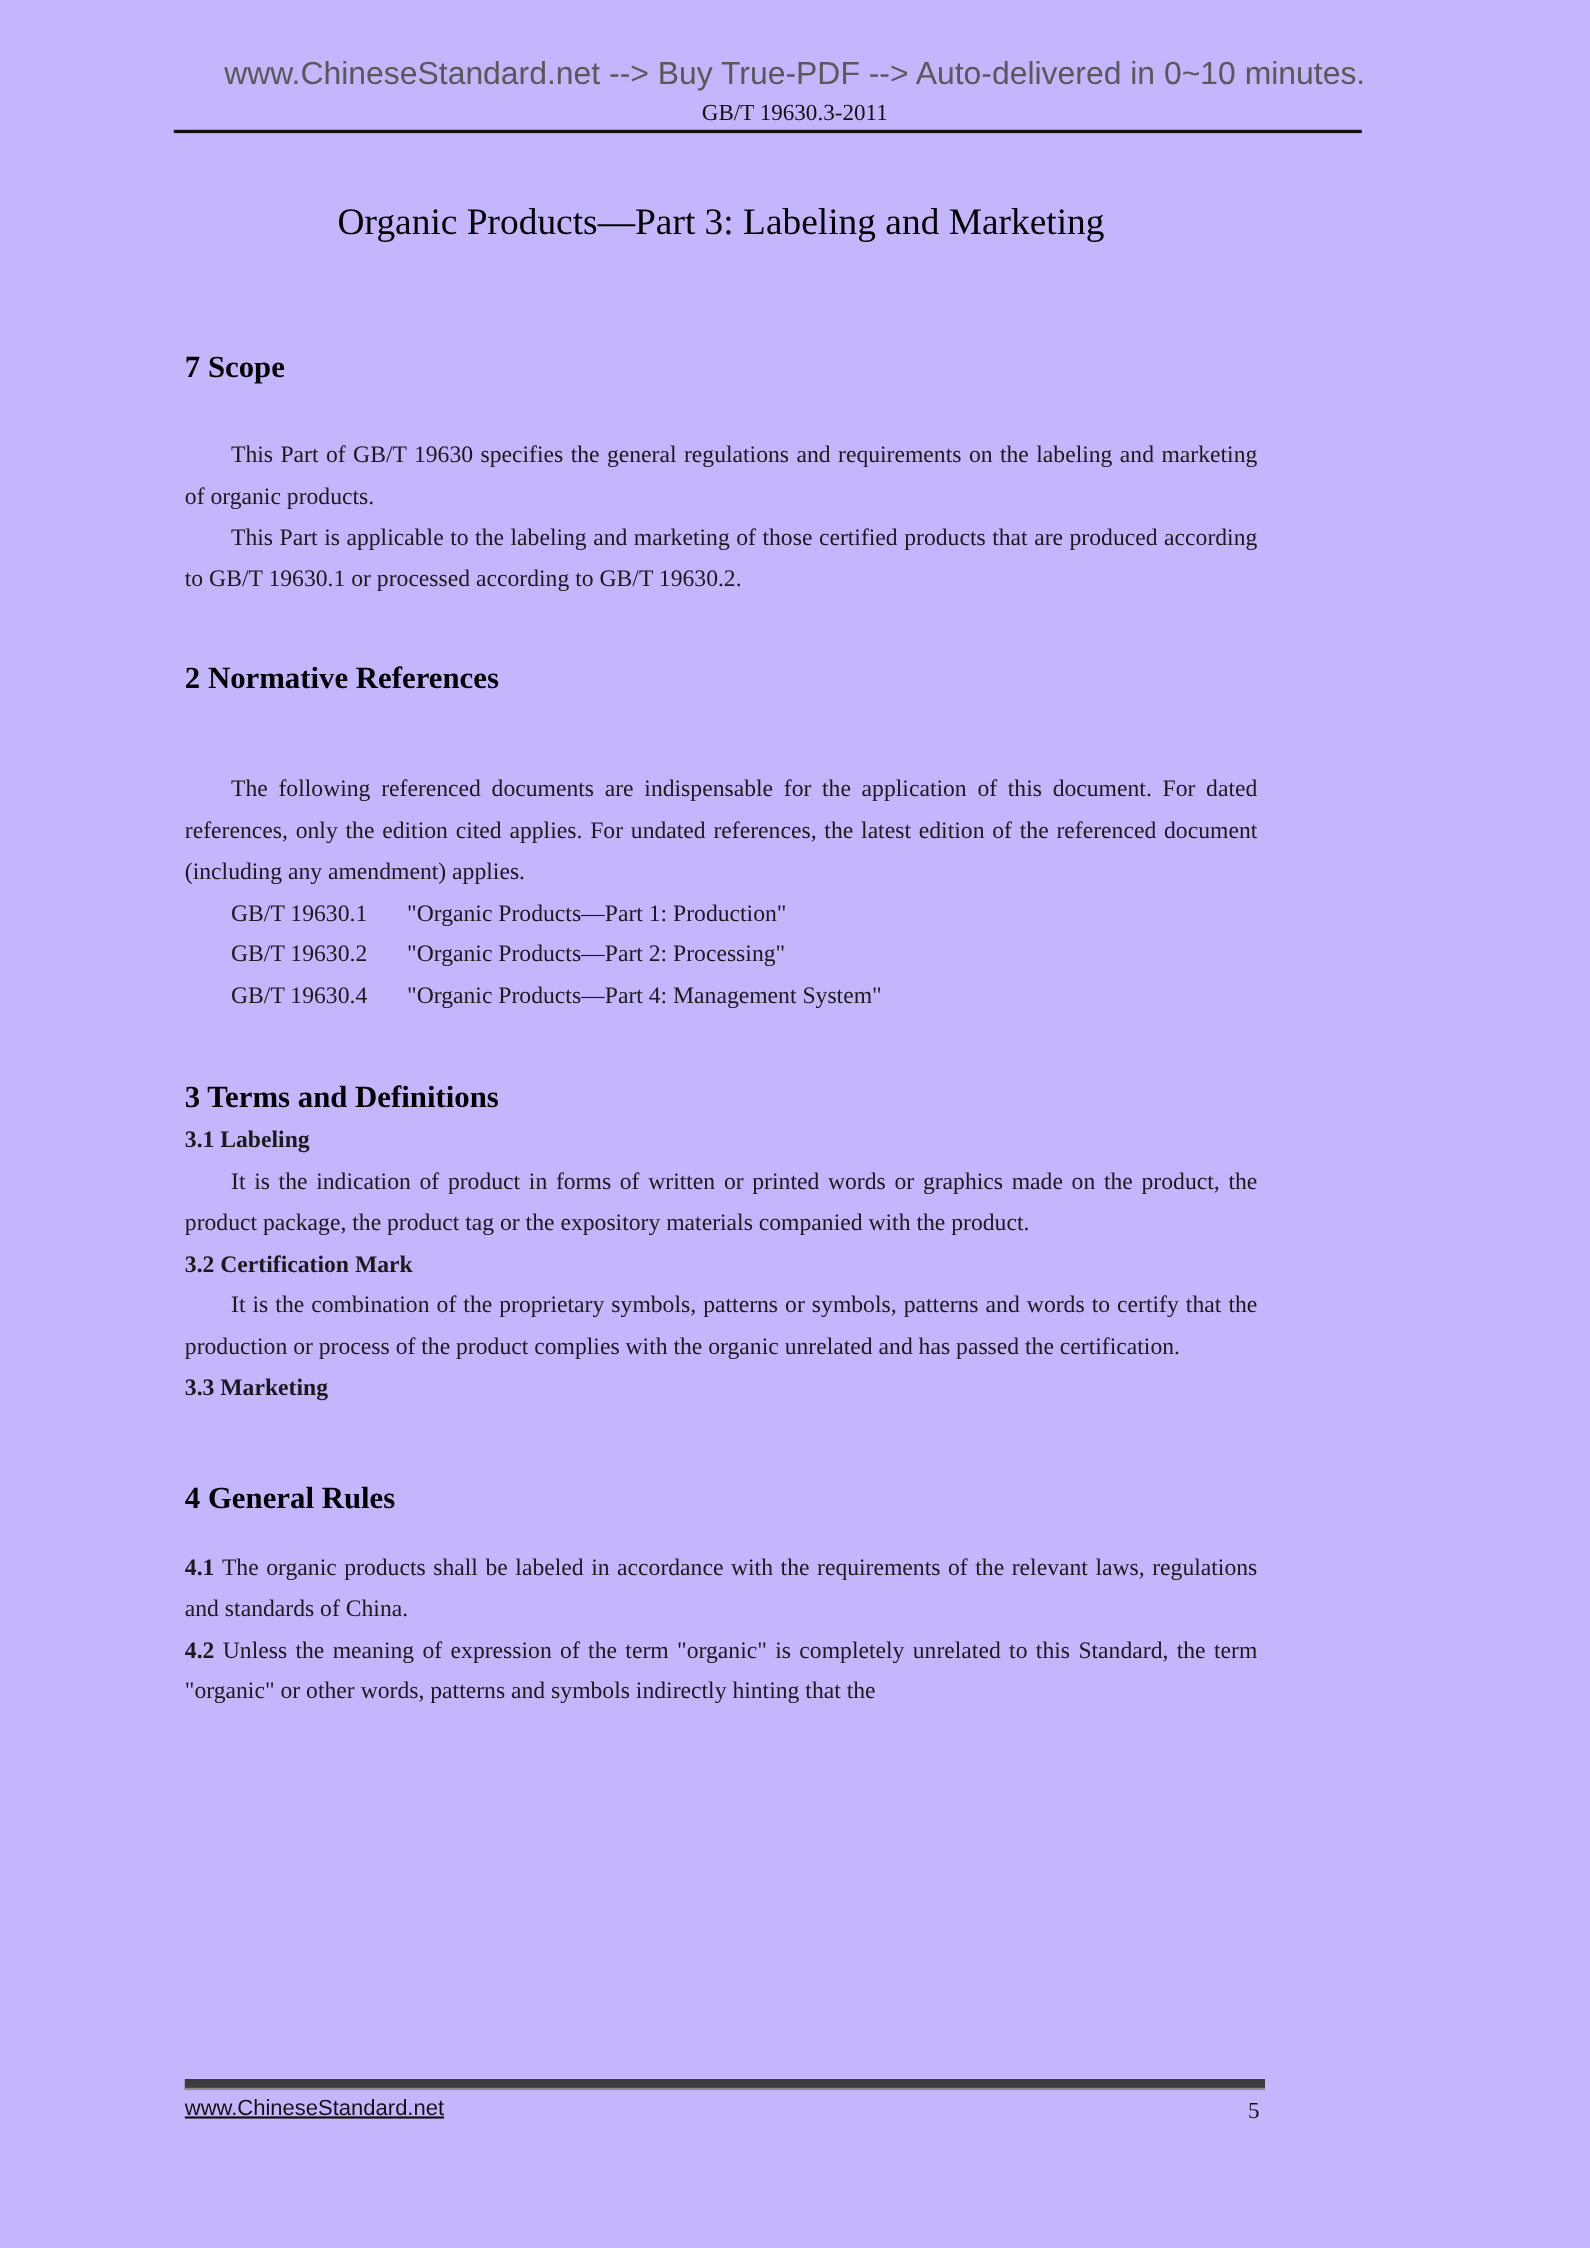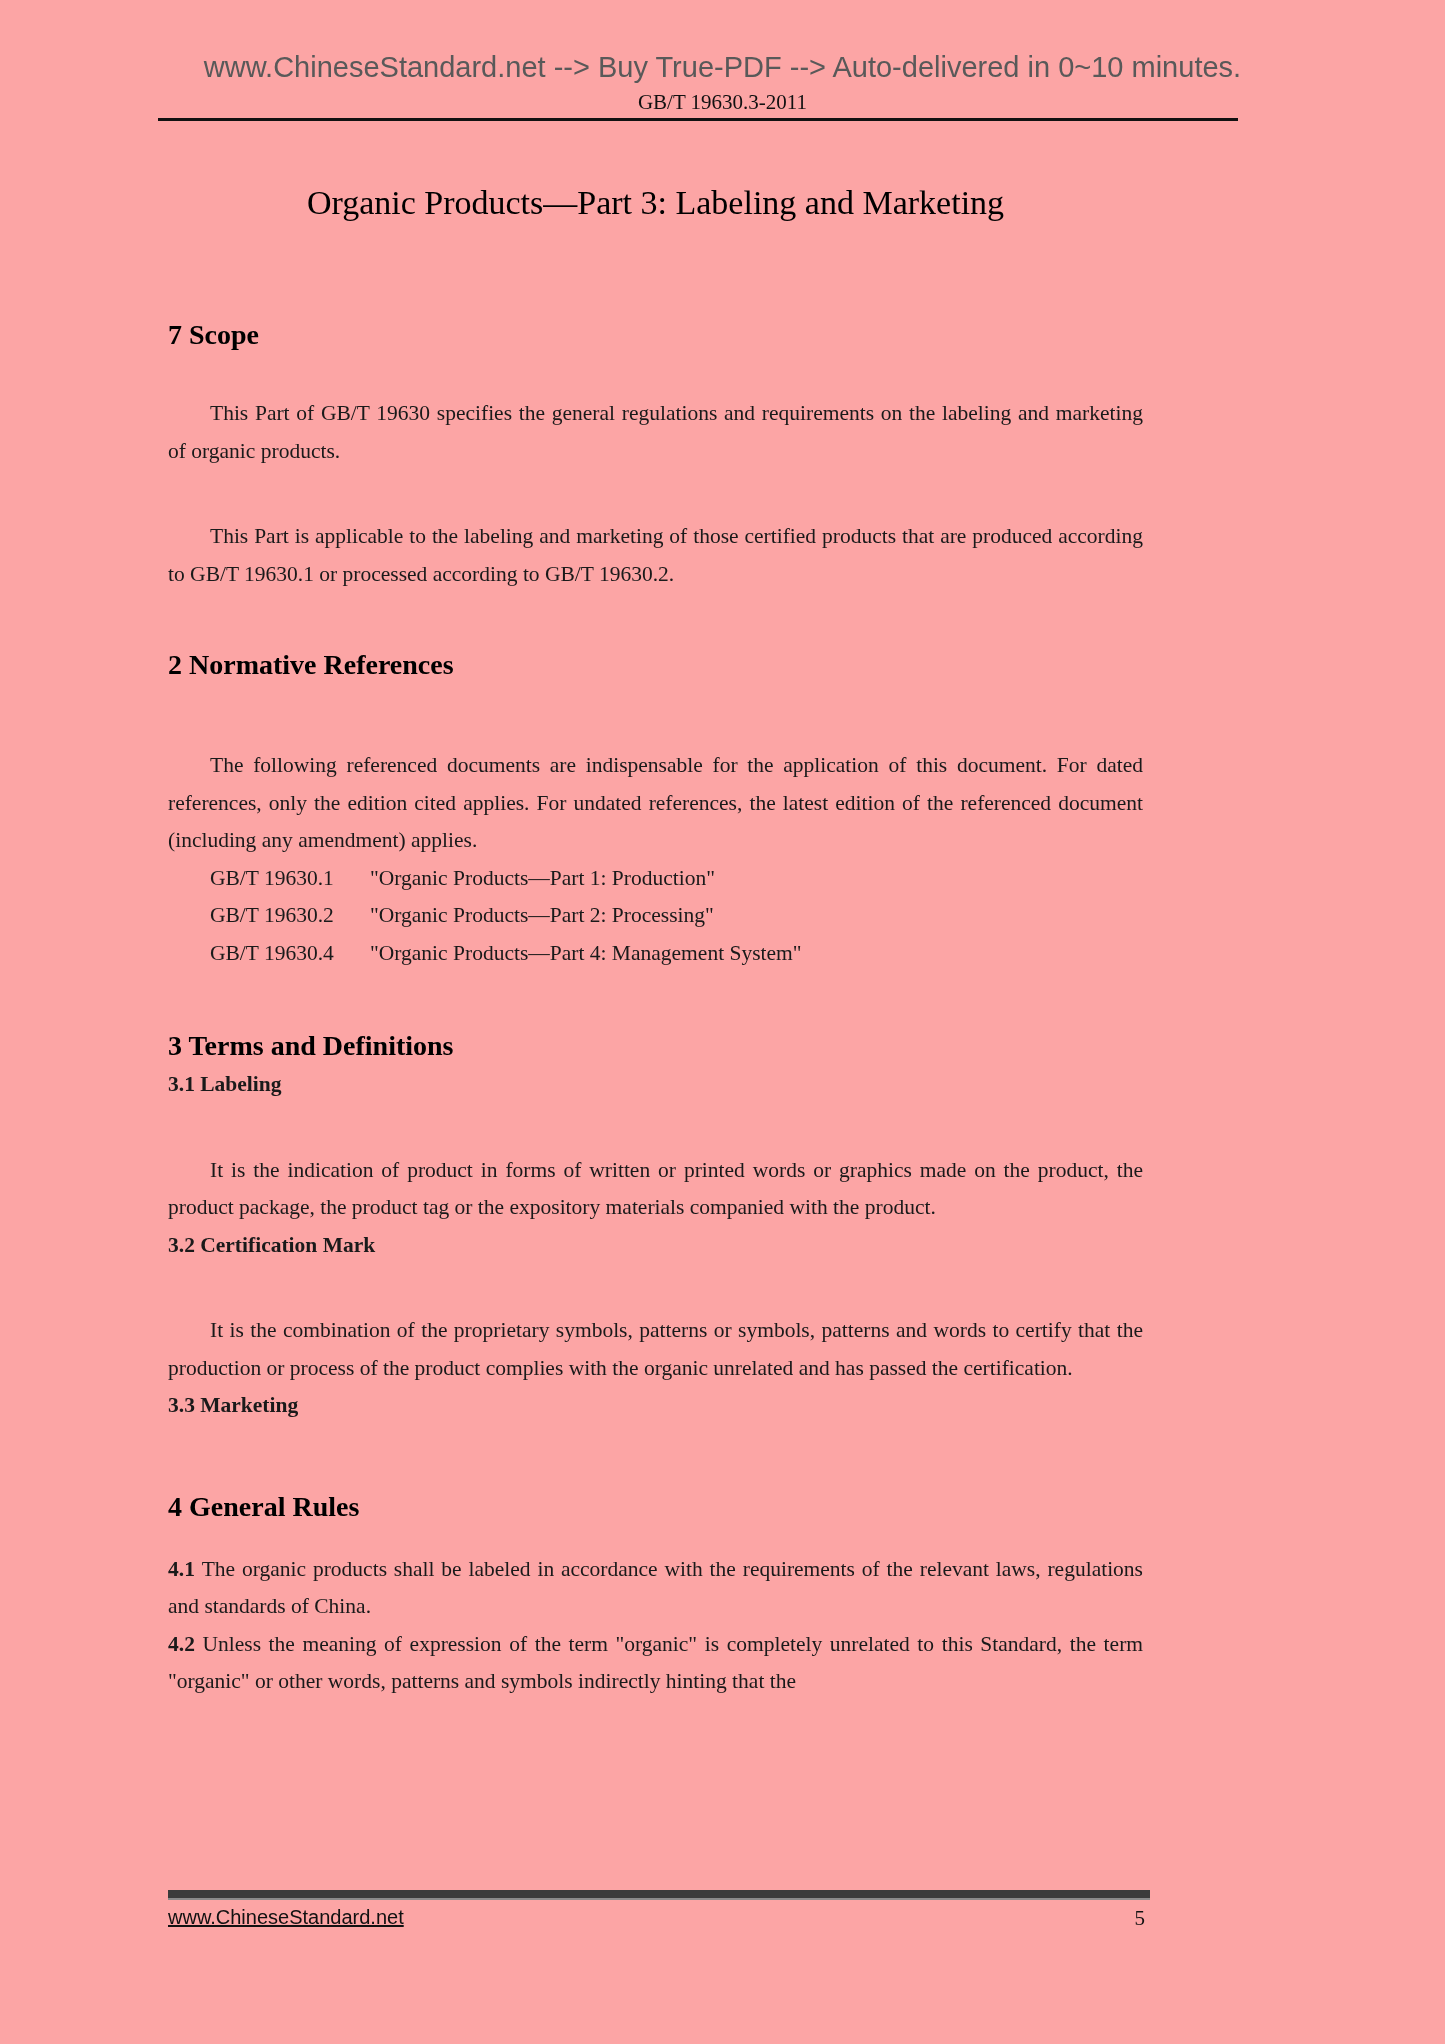--- a/index.html
+++ b/index.html
@@ -1,21 +1,21 @@
 <!DOCTYPE html>
 <html><head>
 <meta charset="utf-8">
 <style>
   html, body { margin: 0; padding: 0; background: #e9e9e9; }
   .page {
     position: relative;
     width: 1445px;
     height: 2044px;
     margin: 0 auto;
-    background: #fca5a5;
+    background: #c4b5fd;
     font-family: "Liberation Serif", "DejaVu Serif", serif;
     color: #1a1a1a;
     overflow: hidden;
   }
   .banner {
     padding-top: 50px;
     text-align: center;
     font-family: "Liberation Sans", "DejaVu Sans", sans-serif;
     font-size: 29px;
     line-height: 35px;
@@ -55,21 +55,21 @@
   .h-scope   { margin-top: 88px; }
   .h-norm    { margin-top: 52px; }
   .h-terms   { margin-top: 54px; }
   .h-general { margin-top: 62px; }
   p {
     margin: 0;
     font-size: 21.5px;
     line-height: 37.5px;
     text-align: justify;
   }
-  p.ind { text-indent: 42px; margin-top: 48px; }
+  p.ind { text-indent: 42px; }
   p.gap-lg { margin-top: 40px; }
   p.gap-xl { margin-top: 62px; }
   p.gap-num { margin-top: 24px; }
   p.ref { padding-left: 42px; text-align: left; }
   .ref-code { display: inline-block; min-width: 160px; }
   p.term-label { font-weight: bold; text-align: left; }
   p.numbered b { font-weight: bold; }
   p.numbered b::after { content: " "; }
   .footer-bar {
     position: absolute;

